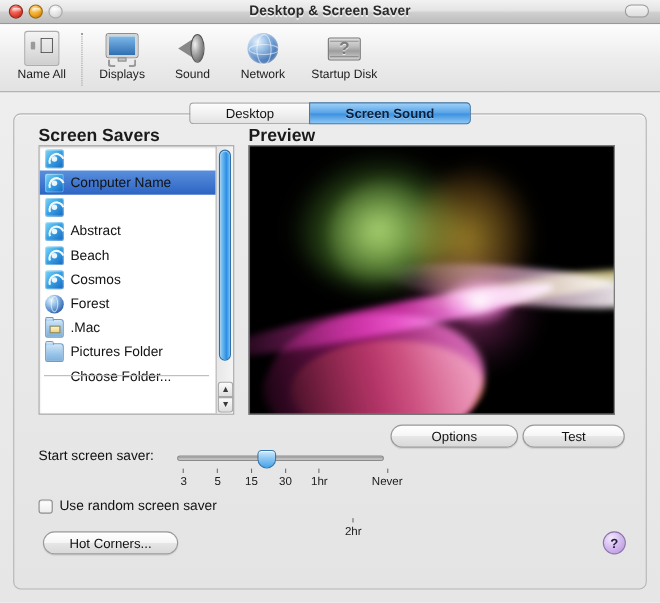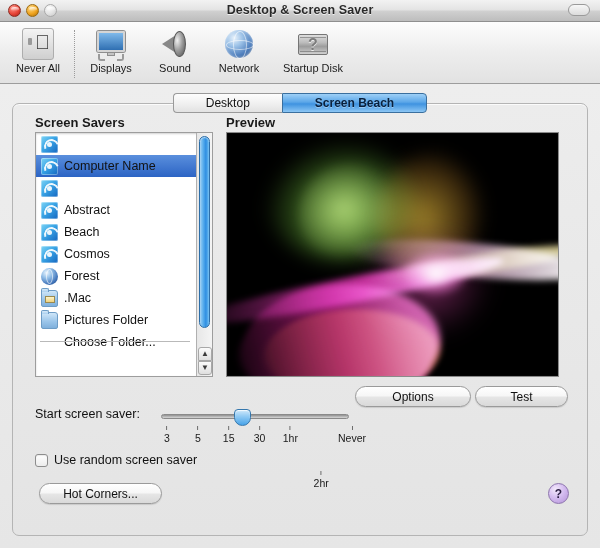--- a/index.html
+++ b/index.html
@@ -211,21 +211,21 @@
     left: 12px; right: 12px; top: 19px; bottom: 12px;
     background: linear-gradient(to bottom, #ececec, #e4e4e4);
     border: 1px solid #b4b4b4;
     border-radius: 7px;
     box-sizing: border-box;
     box-shadow: inset 0 1px 0 rgba(255,255,255,.8);
   }
 
   .grp-label {
     position: absolute;
-    font-size: 13px;
+    font-size: 16px;
     color: #1a1a1a;
     font-weight: bold;
   }
 
   
   #list-box {
     position: absolute;
     left: 22px; top: 28px;
     width: 178px; height: 245px;
     background: #ffffff;
@@ -451,21 +451,21 @@
     <div id="toolbar-toggle"></div>
   </div>
 
   <div id="toolbar">
 
     <div class="tool-item">
       <div class="tico ico-showall">
         <span class="slot"></span>
           <span class="apple"></span>
       </div>
-      <div class="tlabel">Never All</div>
+      <div class="tlabel">Name All</div>
     </div>
 
     <div class="tool-sep"></div>
 
     <div class="tool-item">
       <div class="tico ico-display">
         <span class="screen"></span>
           <span class="neck"></span>
         <span class="foot1"></span>
           <span class="foot2"></span>
@@ -499,21 +499,21 @@
       </div>
       <div class="tlabel">Startup Disk</div>
     </div>
 
   </div>
 
   <div id="body">
 
     <div id="tabs">
       <div class="tab first">Desktop</div>
-      <div class="tab last selected">Screen Beach</div>
+      <div class="tab last selected">Screen Sound</div>
     </div>
 
     <div id="content-box">
 
       <div class="grp-label" style="left:22px; top:11px;">Screen Savers</div>
 
       <div class="grp-label" style="left:213px; top:11px;">Preview</div>
 
       <div id="list-box">
         <div id="list-rows">

